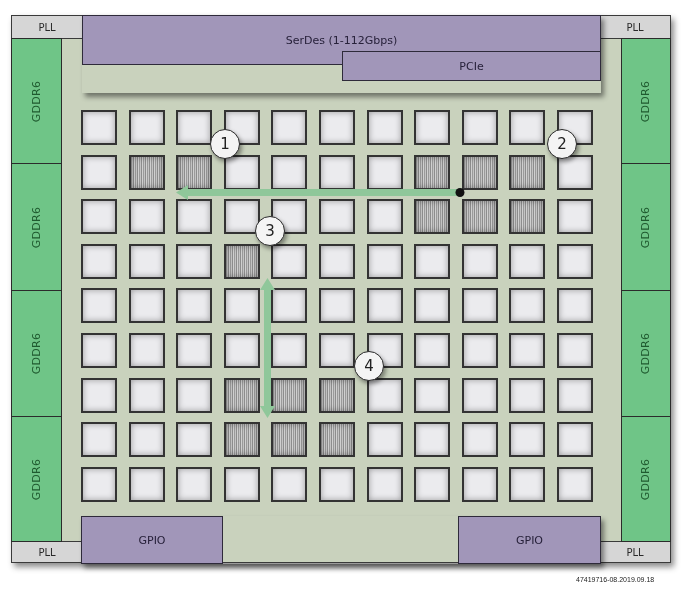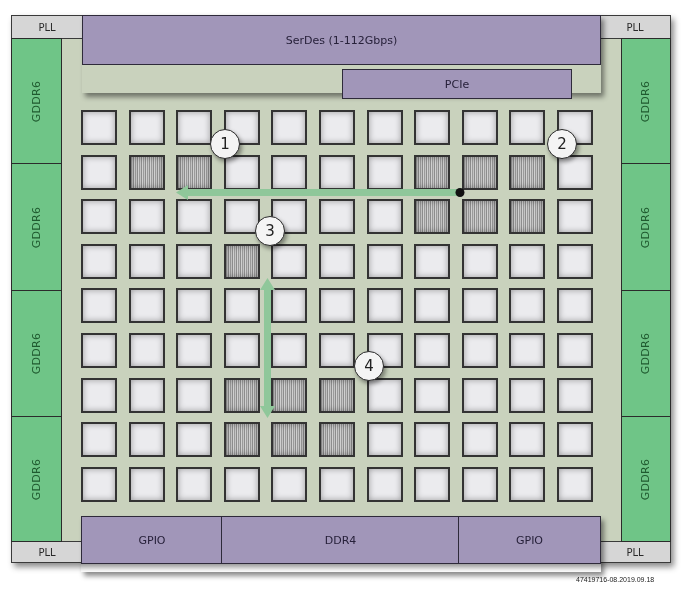--- a/index.html
+++ b/index.html
@@ -57,31 +57,28 @@
     <span>GDDR6</span>
   </div>
 <div class="abs gddr" style="left:621px;top:416px;width:50px;height:126px;">
     <span>GDDR6</span>
   </div>
 
 <div class="abs shadow" style="left:82px;top:15px;width:519px;height:78px;">
   <div class="abs purple" style="left:0;top:0;width:519px;height:50px;">
       <span>SerDes (1-112Gbps)</span>
     </div>
-  <div class="abs purple" style="left:260px;top:54px;width:230px;height:30px;">
+  <div class="abs purple" style="left:260px;top:36px;width:259px;height:30px;">
       <span>PCIe</span>
     </div>
 </div>
 
-<div class="abs shadow" style="left:81px;top:516px;width:520px;height:56px;padding-left:40px;">
+<div class="abs shadow" style="left:81px;top:516px;width:520px;height:48px;padding-left:40px;">
   <div class="abs purple" style="left:0;top:0;width:142px;height:48px;">
       <span>GPIO</span>
-    </div>
-  <div class="abs purple" style="left:140px;top:0;width:239px;height:48px;">
-      <span>DDR4</span>
     </div>
   <div class="abs purple" style="left:377px;top:0;width:143px;height:48px;">
       <span>GPIO</span>
     </div>
 </div>
 
 <div id="grid" class="abs" style="left:0;top:0;width:692px;height:591px;">
     <div class="abs tile" style="left: 81px; top: 110px;"></div>
     <div class="abs tile" style="left: 129px; top: 110px;"></div>
     <div class="abs tile" style="left: 176px; top: 110px;"></div>

